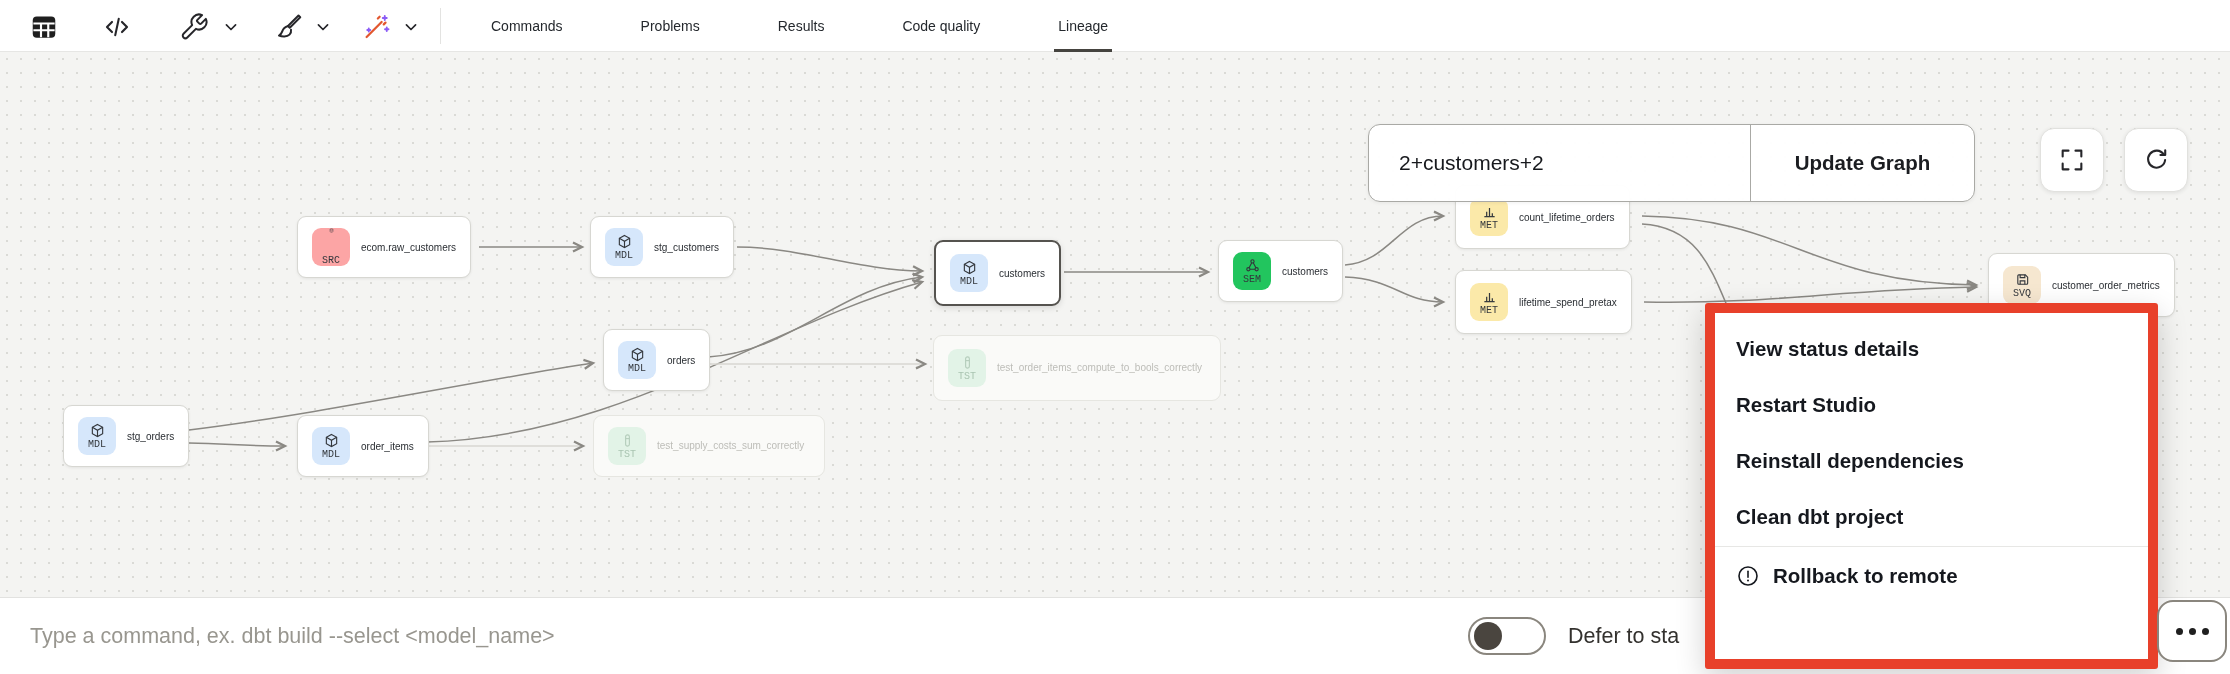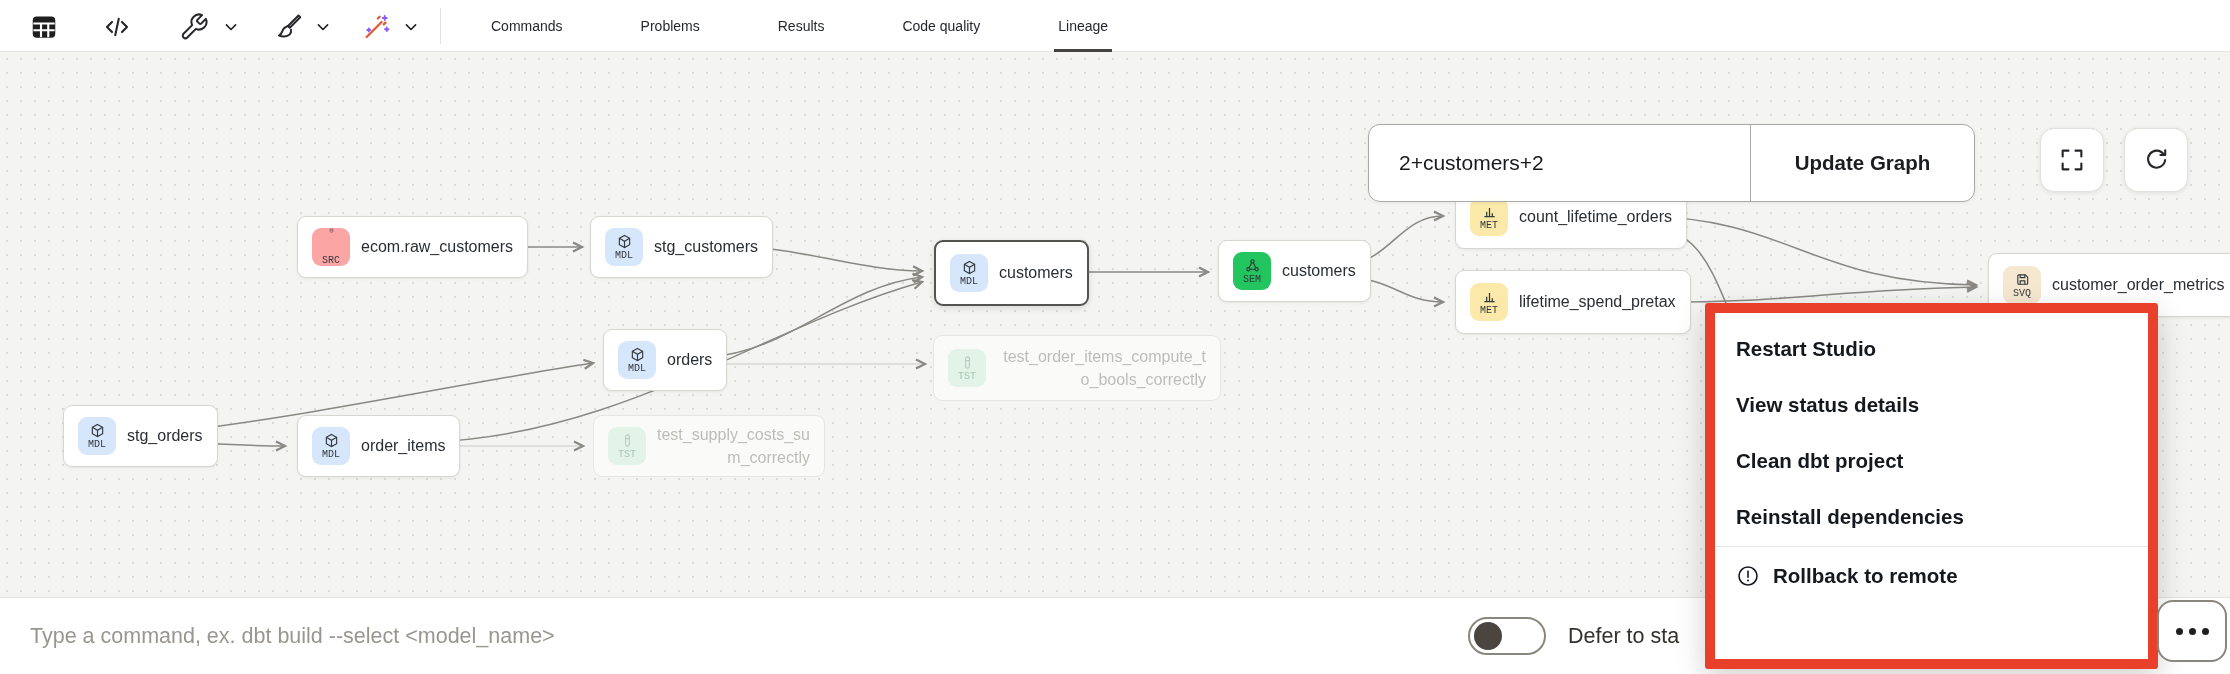--- a/index.html
+++ b/index.html
@@ -26,21 +26,21 @@
             background-image:radial-gradient(#DADAD6 1.2px, transparent 1.3px);
             background-size:14px 14px; overflow:hidden; }
   svg.edges { position:absolute; left:0; top:0; width:2230px; height:545px; z-index:1; }
   svg.edges path { fill:none; stroke:#8A8883; stroke-width:1.5px; }
   svg.edges path.faded { stroke:#D8D7D2; }
 
   
   .node { position:absolute; z-index:2; background:#fff; border:1.5px solid #D7D7D2; border-radius:9px;
           height:62px; display:inline-flex; align-items:center; gap:11px; padding:0 14px;
           box-shadow:0 1px 3px rgba(0,0,0,0.07); cursor:pointer; }
-  .node .label { font-size:16px; color:#2A2E33; white-space:nowrap;text-align:right; }
+  .node .label { font-size:10px; color:#2A2E33; white-space:nowrap; }
   .node.selected { border:2px solid #55534F; box-shadow:0 2px 6px rgba(0,0,0,0.12); }
   .badge { width:38px; height:38px; border-radius:9px; display:flex; flex-direction:column;
            align-items:center; justify-content:center; gap:1px; flex:none; }
   .badge svg { width:15px; height:15px; }
   .badge .bt { font-size:10px; color:#33373C; font-family:"Liberation Mono","DejaVu Sans Mono",monospace; }
   .badge.src { background:#fca5a5;gap:22px; } .badge.mdl { background:#D6E7FB; } .badge.sem { background:#22c55e;text-align:right; }
   .badge.met { background:#FBE9A9; } .badge.svq { background:#F6E7D0; } .badge.tst { background:#E2F3E7; }
   .node.faded { border-color:#E6E6E1; box-shadow:none; background:#FAFAF8; }
   .node.faded .label { color:#BDBDB8; white-space:normal; overflow-wrap:anywhere; line-height:1.45; }
   .node.faded .badge .bt { color:#A9C4B1; }
@@ -335,24 +335,24 @@
     <div class="defer-label">Defer to sta</div>
   </div>
   <div class="more-btn">
     <span class="dot"></span>
     <span class="dot"></span>
     <span class="dot"></span>
   </div>
 
   <div class="status-menu">
     <ul>
+      <li>View status details</li>
       <li>Restart Studio</li>
-      <li>View status details</li>
+      <li>Reinstall dependencies</li>
       <li>Clean dbt project</li>
-      <li>Reinstall dependencies</li>
       <div class="menu-divider"></div>
       <li>
         <svg viewBox="0 0 24 24" fill="none" stroke="#15181E" stroke-width="1.6">
             <circle cx="12" cy="12" r="9"></circle>
             <path d="M12 7.2v6" stroke-linecap="round"></path>
             <circle cx="12" cy="16.6" r="1" fill="#15181E" stroke="none"></circle>
           </svg>
         <span>Rollback to remote</span>
       </li>
     </ul>

